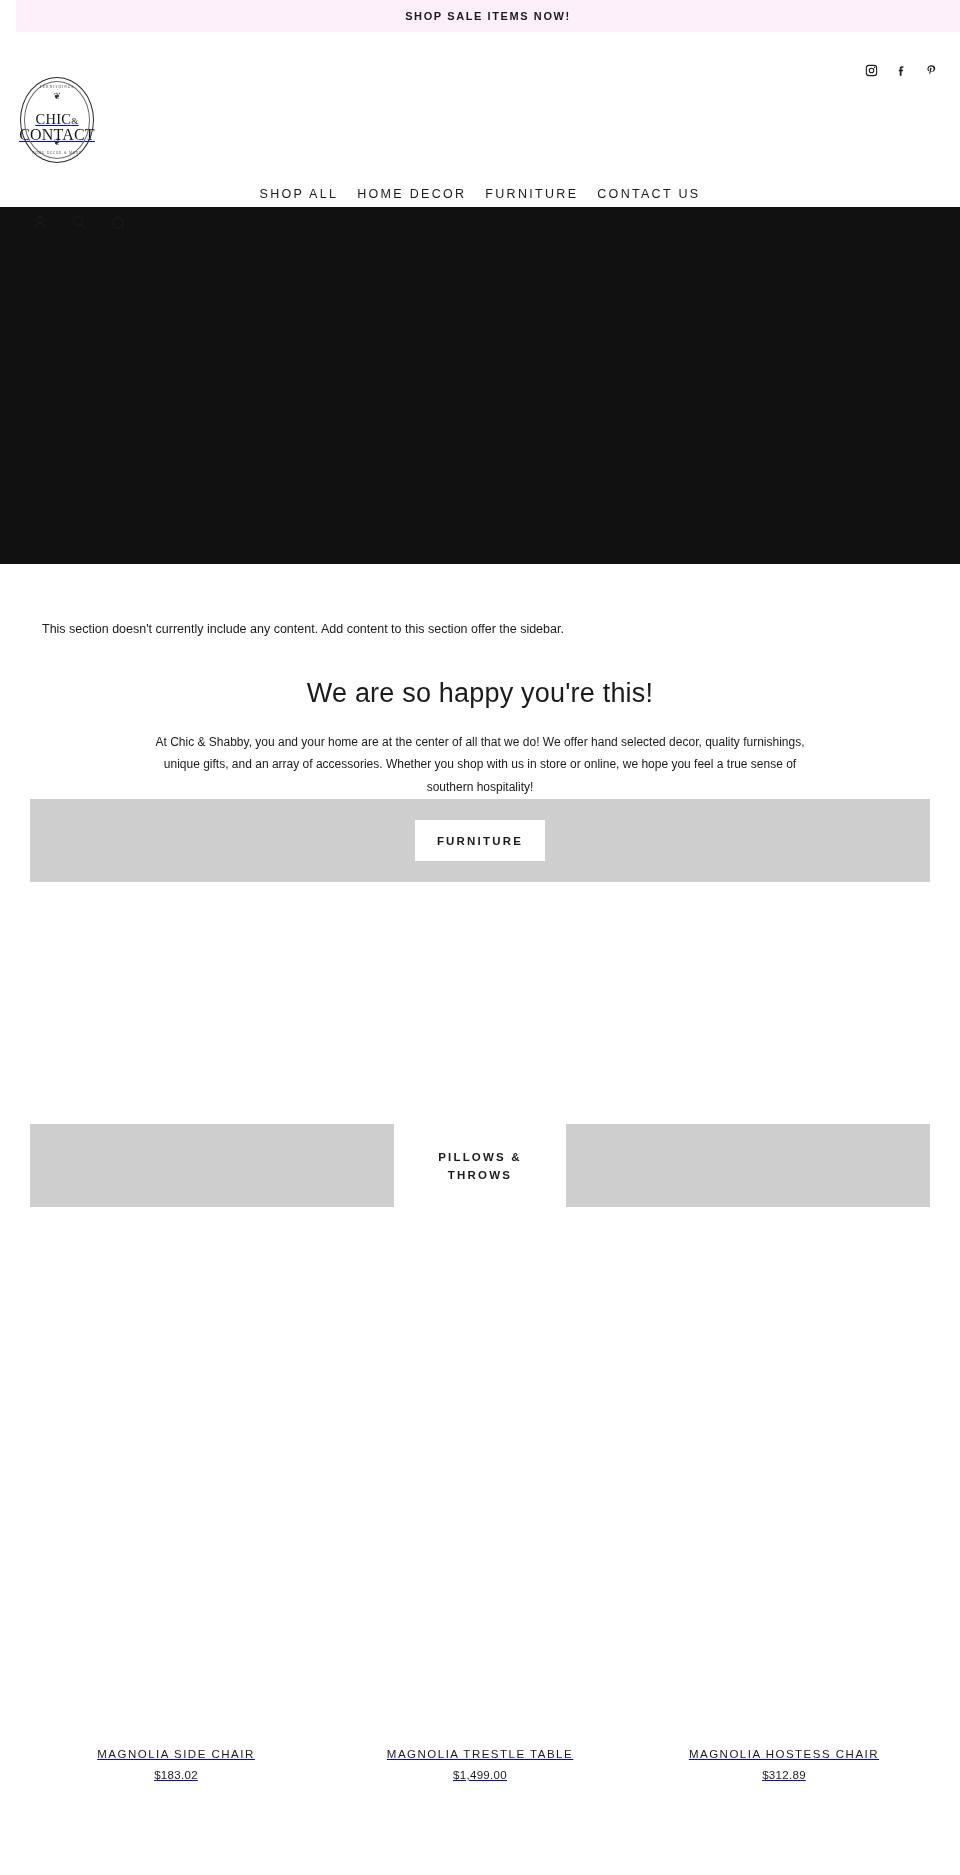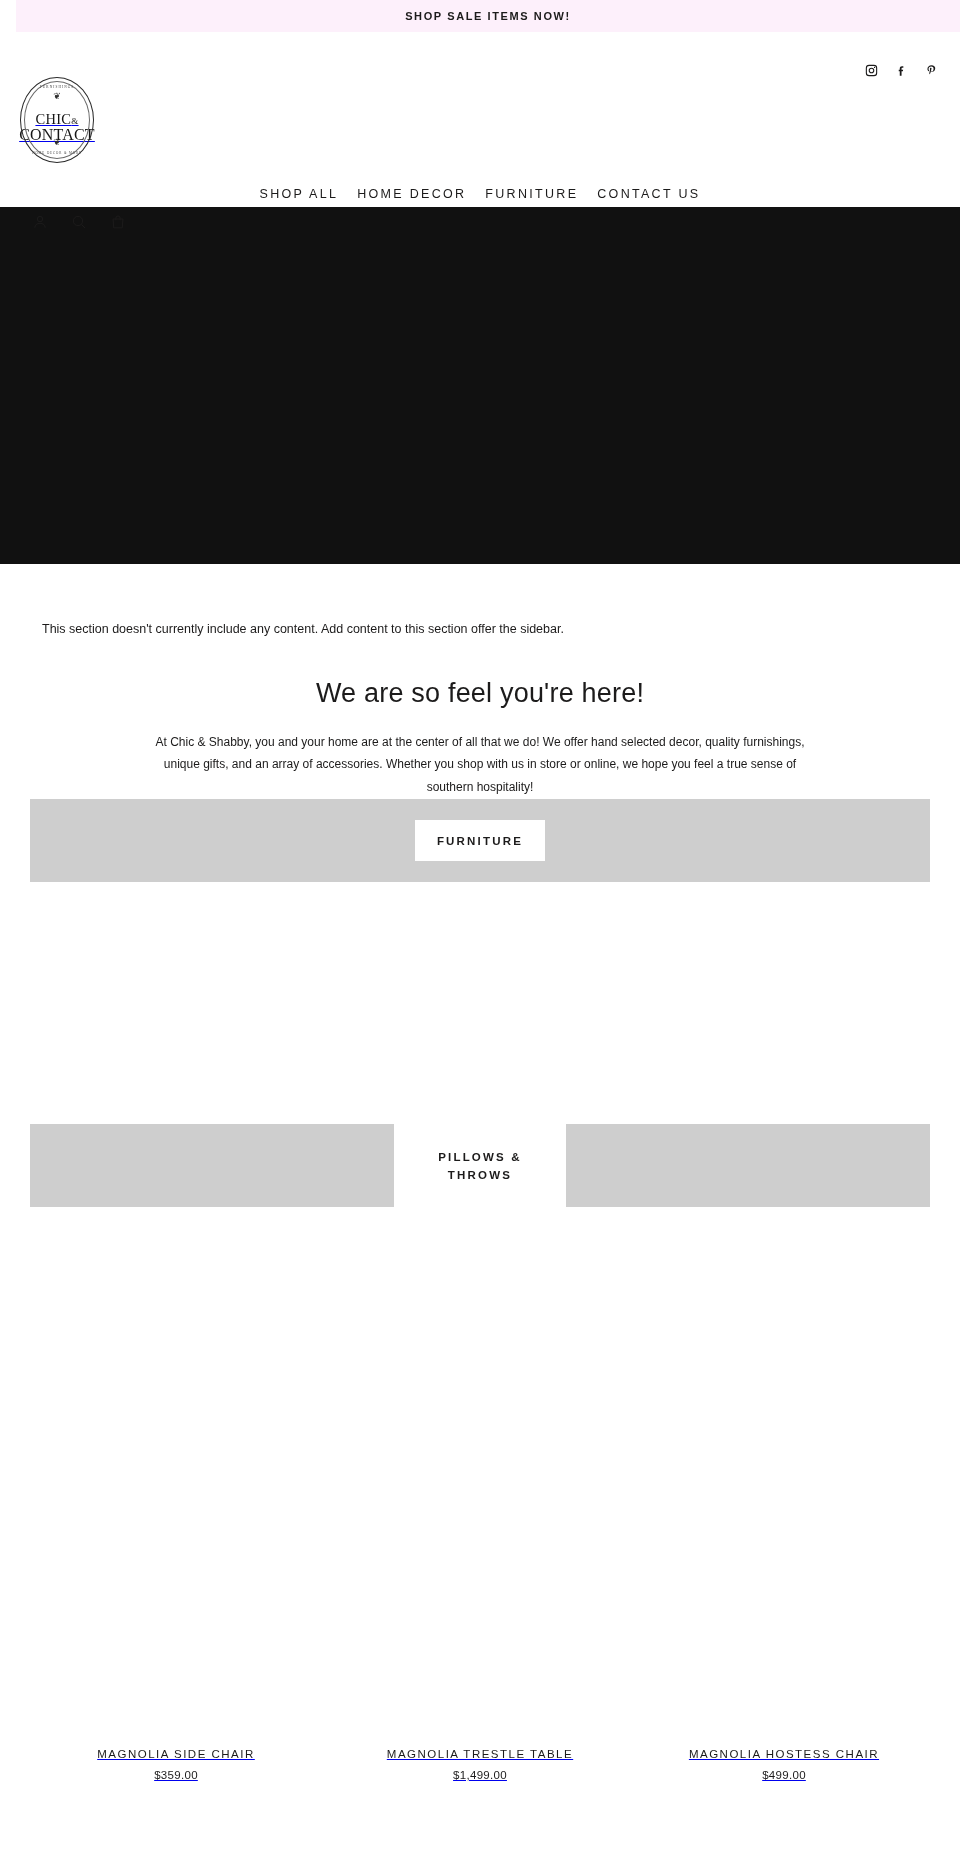--- a/index.html
+++ b/index.html
@@ -318,21 +318,21 @@
       </svg>
     </a>
   </div>
 </header>
 
 <section class="hero"></section>
 
 <div class="blank-note">This section doesn't currently include any content. Add content to this section offer the sidebar.</div>
 
 <section class="welcome">
-  <h2 class="welcome-title">We are so feel you're here!</h2>
+  <h2 class="welcome-title">We are so happy you're this!</h2>
   <p class="welcome-body">At Chic &amp; Shabby, you and your home are at the center of all that we do! We offer hand selected decor, quality furnishings, unique gifts, and an array of accessories. Whether you shop with us in store or online, we hope you feel a true sense of southern hospitality!</p>
 </section>
 
 <section class="collection">
   <div class="collection-band">
     <div class="collection-plate">
       <span class="collection-label">FURNITURE</span>
     </div>
   </div>
   <div class="collection-body"></div>
@@ -345,25 +345,25 @@
 THROWS</span>
     </div>
   </div>
   <div class="collection-body tall"></div>
 </section>
 
 <section class="products">
   <a class="product" href="#">
     <div class="product-media"></div>
     <div class="product-title">MAGNOLIA SIDE CHAIR</div>
-    <div class="product-price">$359.00</div>
+    <div class="product-price">$183.02</div>
   </a>
   <a class="product" href="#">
     <div class="product-media"></div>
     <div class="product-title">MAGNOLIA TRESTLE TABLE</div>
     <div class="product-price">$1,499.00</div>
   </a>
   <a class="product" href="#">
     <div class="product-media"></div>
     <div class="product-title">MAGNOLIA HOSTESS CHAIR</div>
-    <div class="product-price">$499.00</div>
+    <div class="product-price">$312.89</div>
   </a>
 </section>
 
 </body></html>

